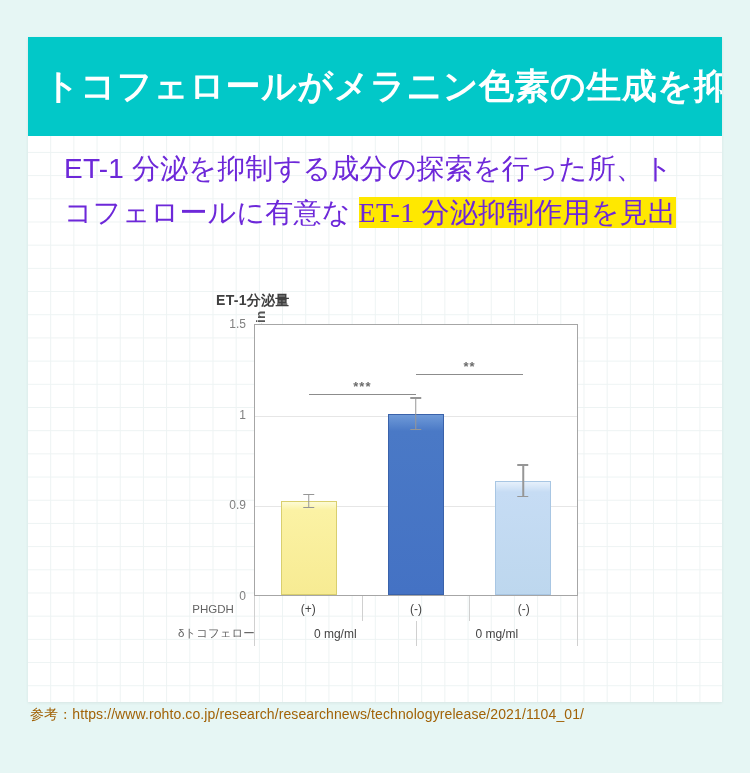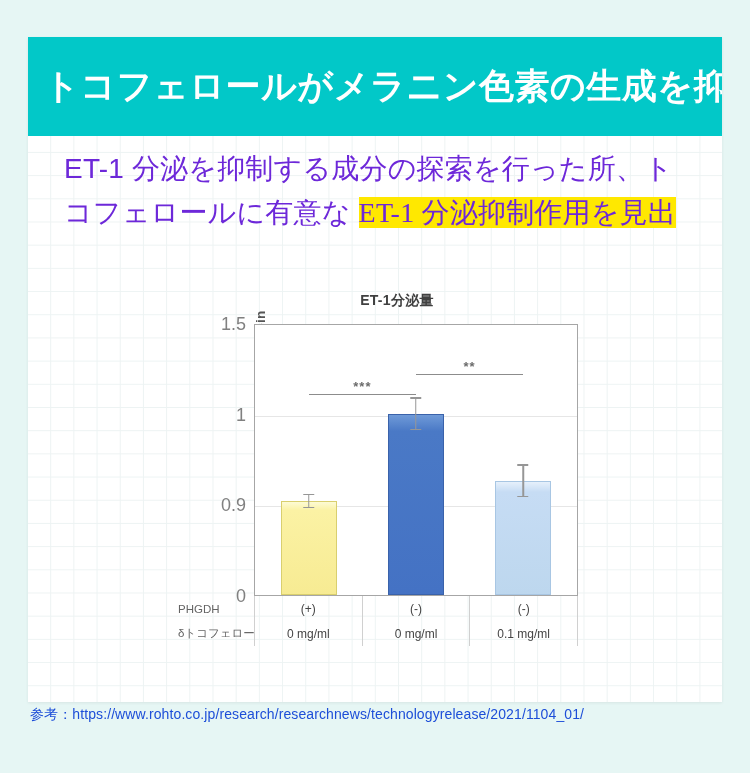--- a/index.html
+++ b/index.html
@@ -80,21 +80,20 @@
   
   .chart-block {
     position: absolute;
     left: 150px;
     top: 255px;
     width: 400px;
     height: 380px;
     z-index: 2;
   }
   .chart-title {
-    text-align: center;
     font-size: 14px;
     font-weight: 700;
     color: #404040;
     letter-spacing: 0.3px;
     margin: 0 0 14px 0;
     padding-left: 38px;
   }
 
   .chart-row {
     position: relative;
@@ -116,21 +115,21 @@
   .y-ticks {
     position: absolute;
     left: 32px;
     top: 0;
     width: 40px;
     height: 272px;
   }
   .y-ticks span {
     position: absolute;
     right: 4px;
-    font-size: 18px;
+    font-size: 12px;
     color: #808080;
     transform: translateY(-50%);
   }
 
   .plot {
     position: absolute;
     left: 76px;
     top: 0;
     right: 0;
     height: 272px;
@@ -226,21 +225,21 @@
     right: 0;
     top: 272px;
   }
   .cat-line {
     display: flex;
     height: 25px;
     align-items: center;
   }
   .cat-head {
     width: 76px;
-    text-align: left;
+    text-align: center;
     padding-right: 6px;
     box-sizing: border-box;
     font-size: 11.5px;
     color: #646464;
     white-space: nowrap;
     overflow: hidden;
   }
   .cat-cells {
     flex: 1;
     display: flex;
@@ -257,21 +256,21 @@
     color: #444;
   }
   .cat-line.bold .cat-cell { font-weight: 400; font-size: 12px; }
 
   
   .footer {
     position: absolute;
     left: 30px;
     top: 706px;
     font-size: 14px;
-    color: #1d4ed8;
+    color: #a16207;
     letter-spacing: 0.1px;
     white-space: nowrap;
   }
 </style>
 </head>
 <body>
 
 <div class="card">
   <div class="grid-overlay"></div>
 
@@ -336,21 +335,20 @@
             <div class="cat-cell">(+)</div>
             <div class="cat-cell">(-)</div>
             <div class="cat-cell">(-)</div>
           </div>
         </div>
         <div class="cat-line bold">
           <div class="cat-head">δトコフェロール</div>
           <div class="cat-cells">
             <div class="cat-cell">0 mg/ml</div>
             <div class="cat-cell">0 mg/ml</div>
-            <div class="cat-cell">0.1 mg/ml</div>
           </div>
         </div>
       </div>
 
     </div>
   </div>
 </div>
 
 <div class="footer">参考：https://www.rohto.co.jp/research/researchnews/technologyrelease/2021/1104_01/</div>
 

